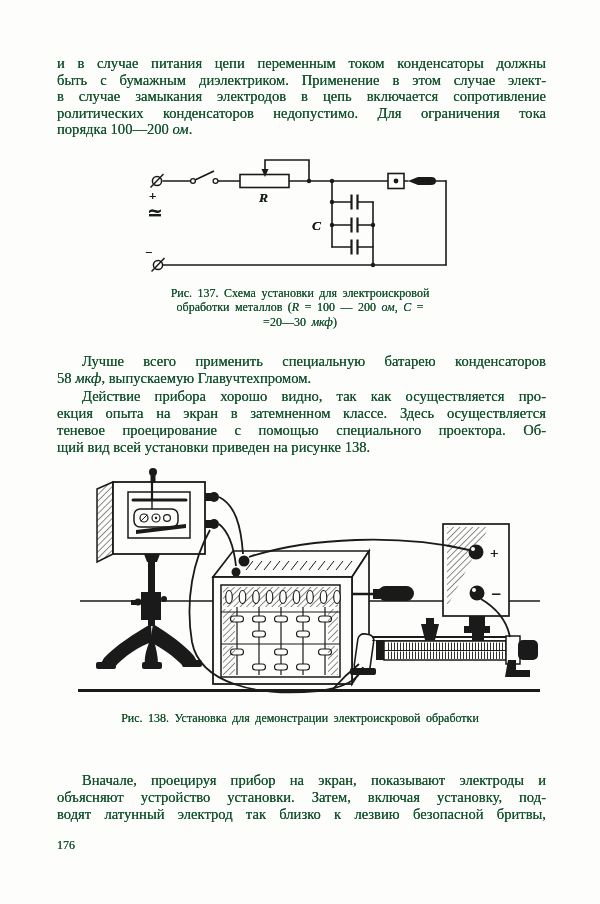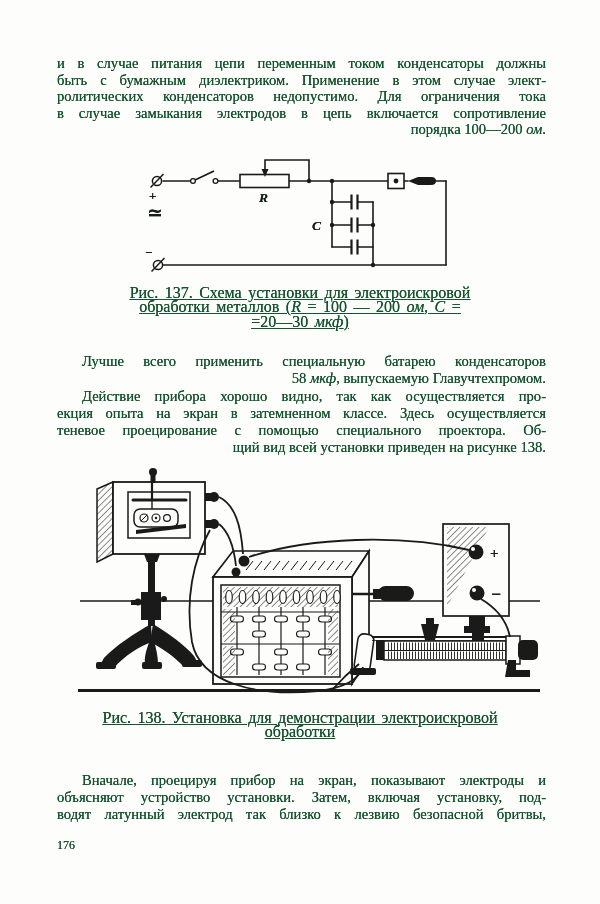--- a/index.html
+++ b/index.html
@@ -4,40 +4,40 @@
 <style>
   html,body { margin:0; padding:0; background:#ffffff; }
   .page {
     position:relative; width:600px; height:904px; margin:0 auto;
     background:#fdfdfb; color:#14532d; overflow:hidden;
     font-family:"Liberation Serif","DejaVu Serif",serif;
     text-shadow:0 0 .25px currentColor;
   }
   .para { position:absolute; left:57px; width:489px; font-size:14.6px; line-height:16.6px; }
   .para.wide { line-height:17px; }
-  .tline { text-align:right; }
+  .tline { text-align:left; }
   .tline.fill { text-align:justify; text-align-last:justify; }
   .tline.ind { text-indent:25px; }
   .it { font-style:italic; }
-  .caption { position:absolute; font-size:16px; line-height:14.4px; word-spacing:2.5px;text-decoration:underline; }
+  .caption { position:absolute; font-size:12px; line-height:14.4px; word-spacing:2.5px; }
   .caption .tline { text-align:center; text-align-last:center; }
   .fig { position:absolute; }
   #pageno { position:absolute; left:57px; top:838px; font-size:12px; }
   svg text { font-family:"Liberation Serif","DejaVu Serif",serif; fill:#1a1a1a; }
 </style>
 </head>
 <body>
 
 <div class="page">
 
   <div class="para" style="top:55px">
       <div class="tline fill"><span>и в случае питания цепи переменным током конденсаторы должны</span></div>
       <div class="tline fill"><span>быть с бумажным диэлектриком. Применение в этом случае элект-</span></div>
+      <div class="tline fill"><span>в случае замыкания электродов в цепь включается сопротивление</span></div>
       <div class="tline fill"><span>ролитических конденсаторов недопустимо. Для ограничения тока</span></div>
-      <div class="tline fill"><span>в случае замыкания электродов в цепь включается сопротивление</span></div>
       <div class="tline"><span>порядка 100—200 </span><span class="it">ом</span><span>.</span></div>
     </div>
 
   <svg class="fig" style="left:130px;top:150px" width="340" height="132" viewBox="130 150 340 132">
     <g stroke="#1a1a1a" stroke-width="1.6" fill="none" stroke-linecap="round">
       <line x1="163" y1="181" x2="190" y2="181"></line>
       <line x1="218" y1="181" x2="240" y2="181"></line>
       <line x1="289" y1="181" x2="388" y2="181"></line>
       <line x1="404" y1="181" x2="408" y2="181"></line>
       <line x1="435" y1="181" x2="446" y2="181"></line>

